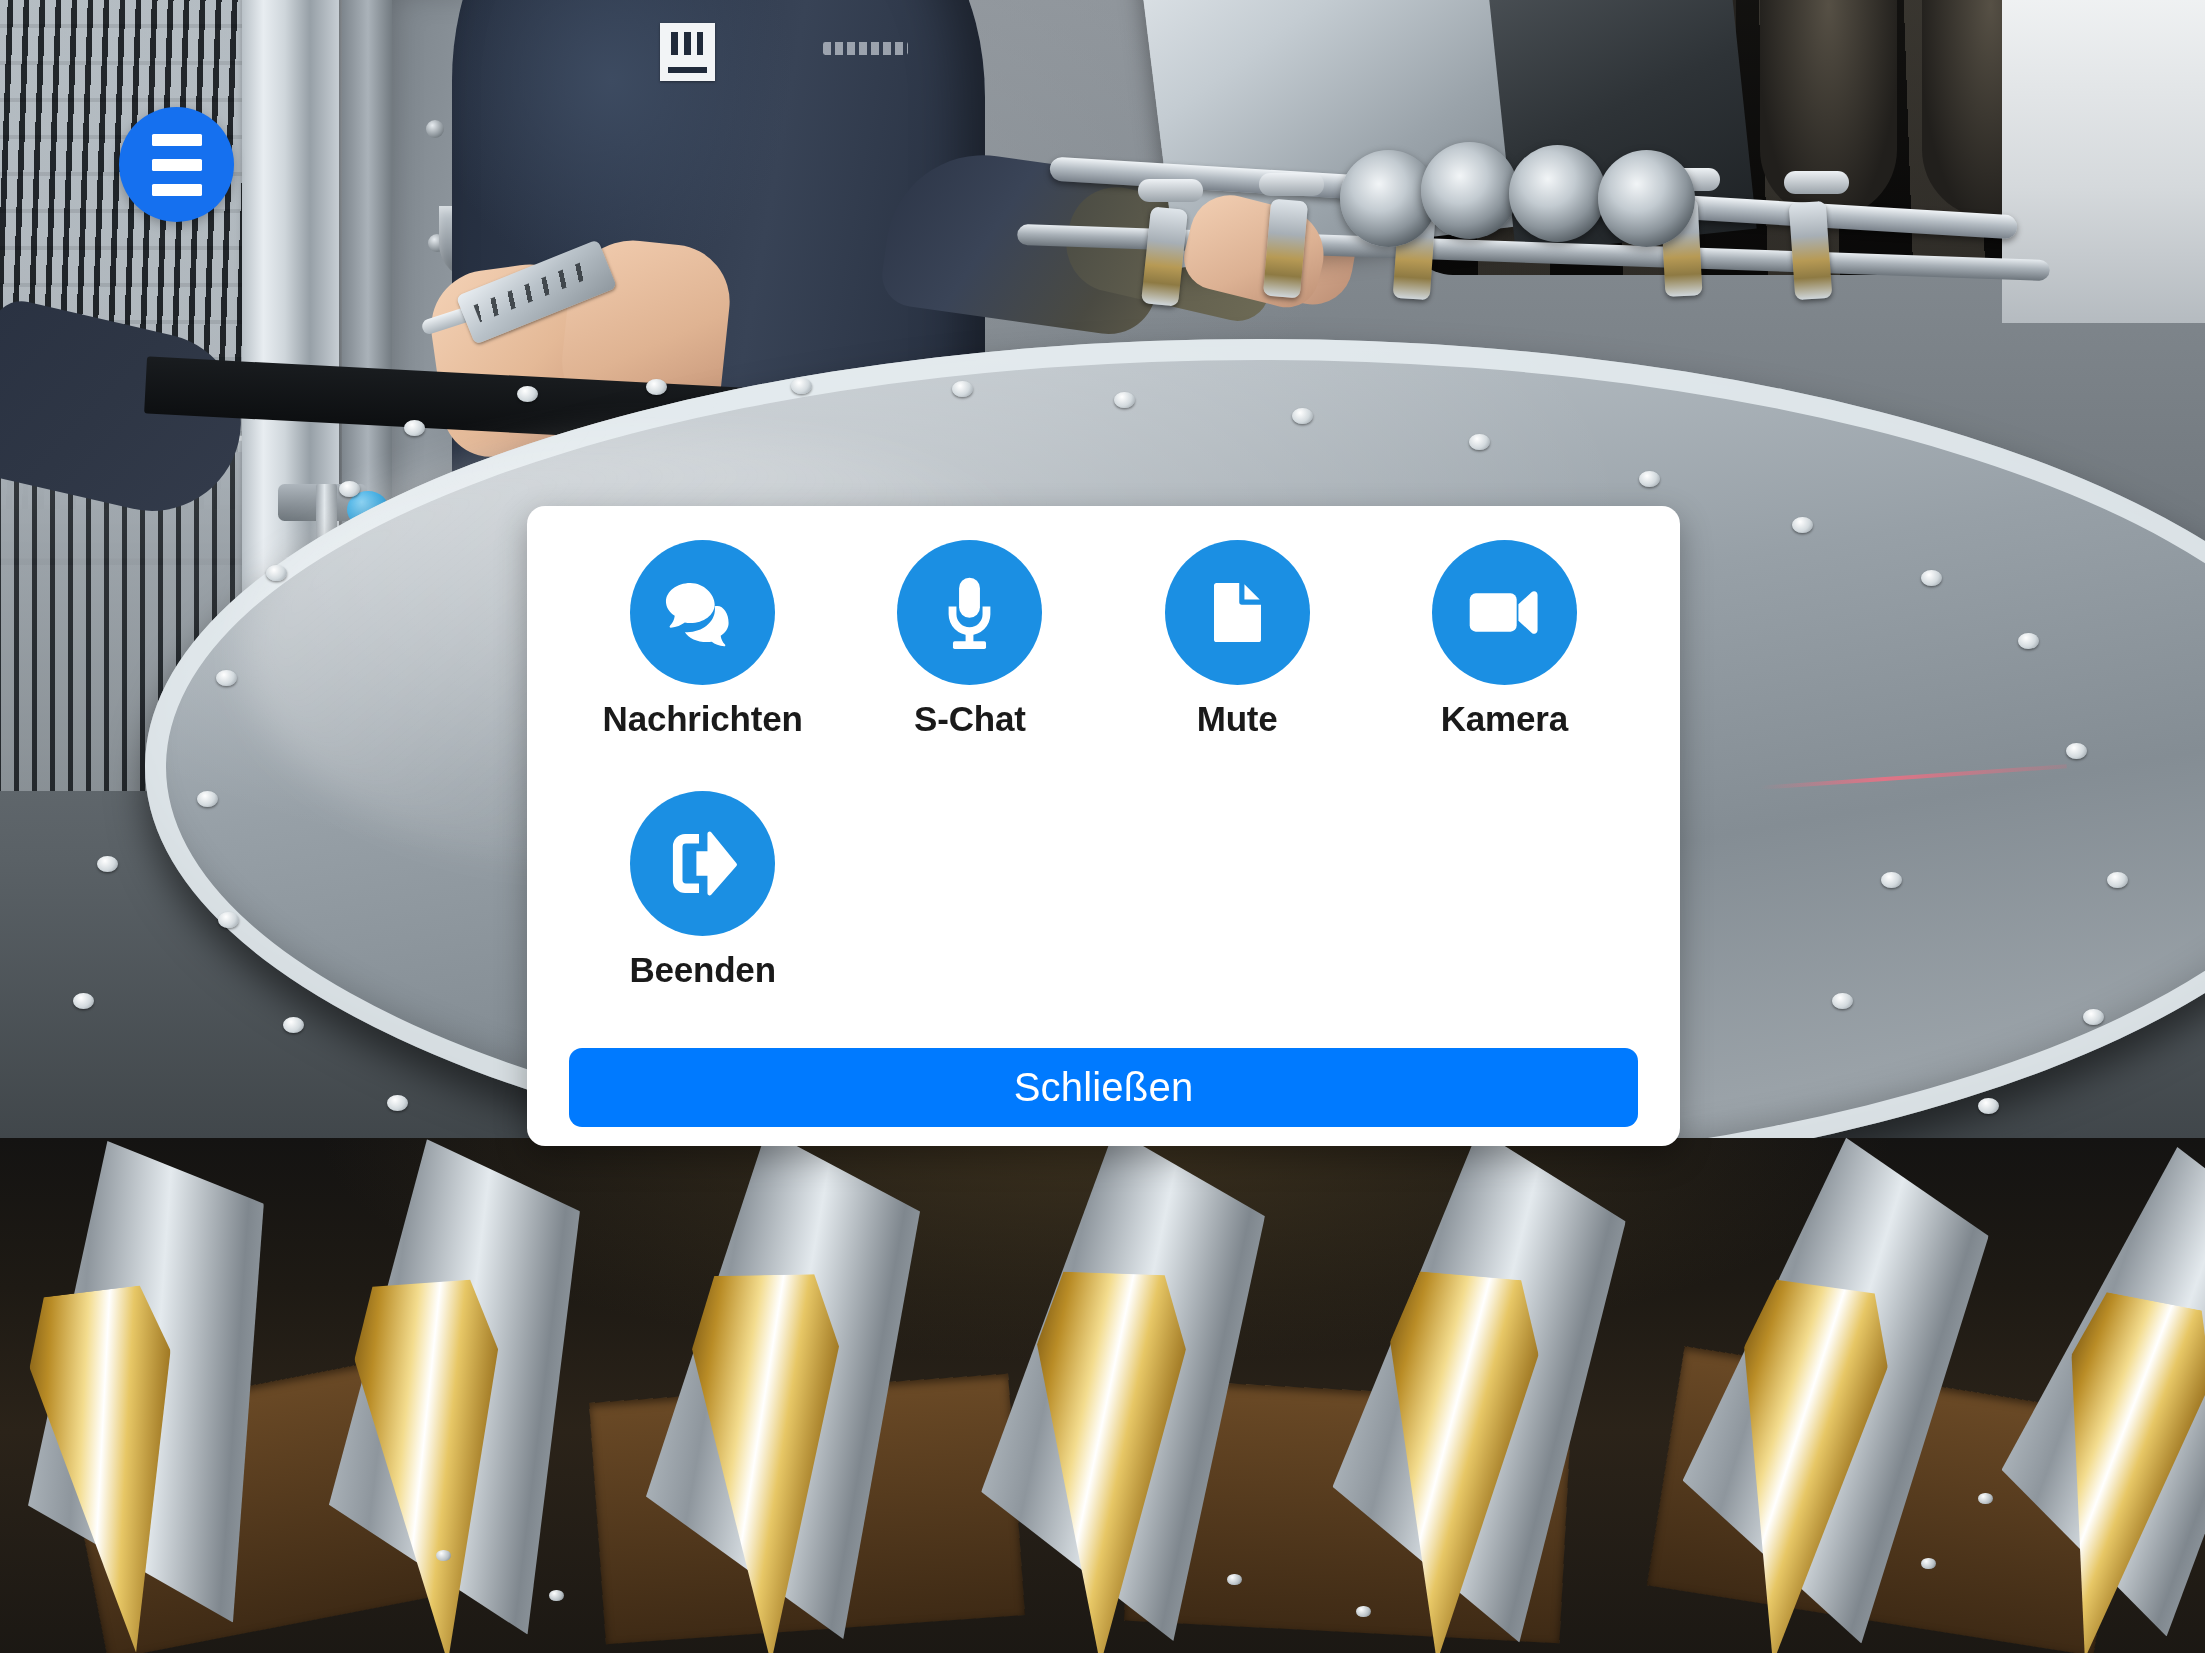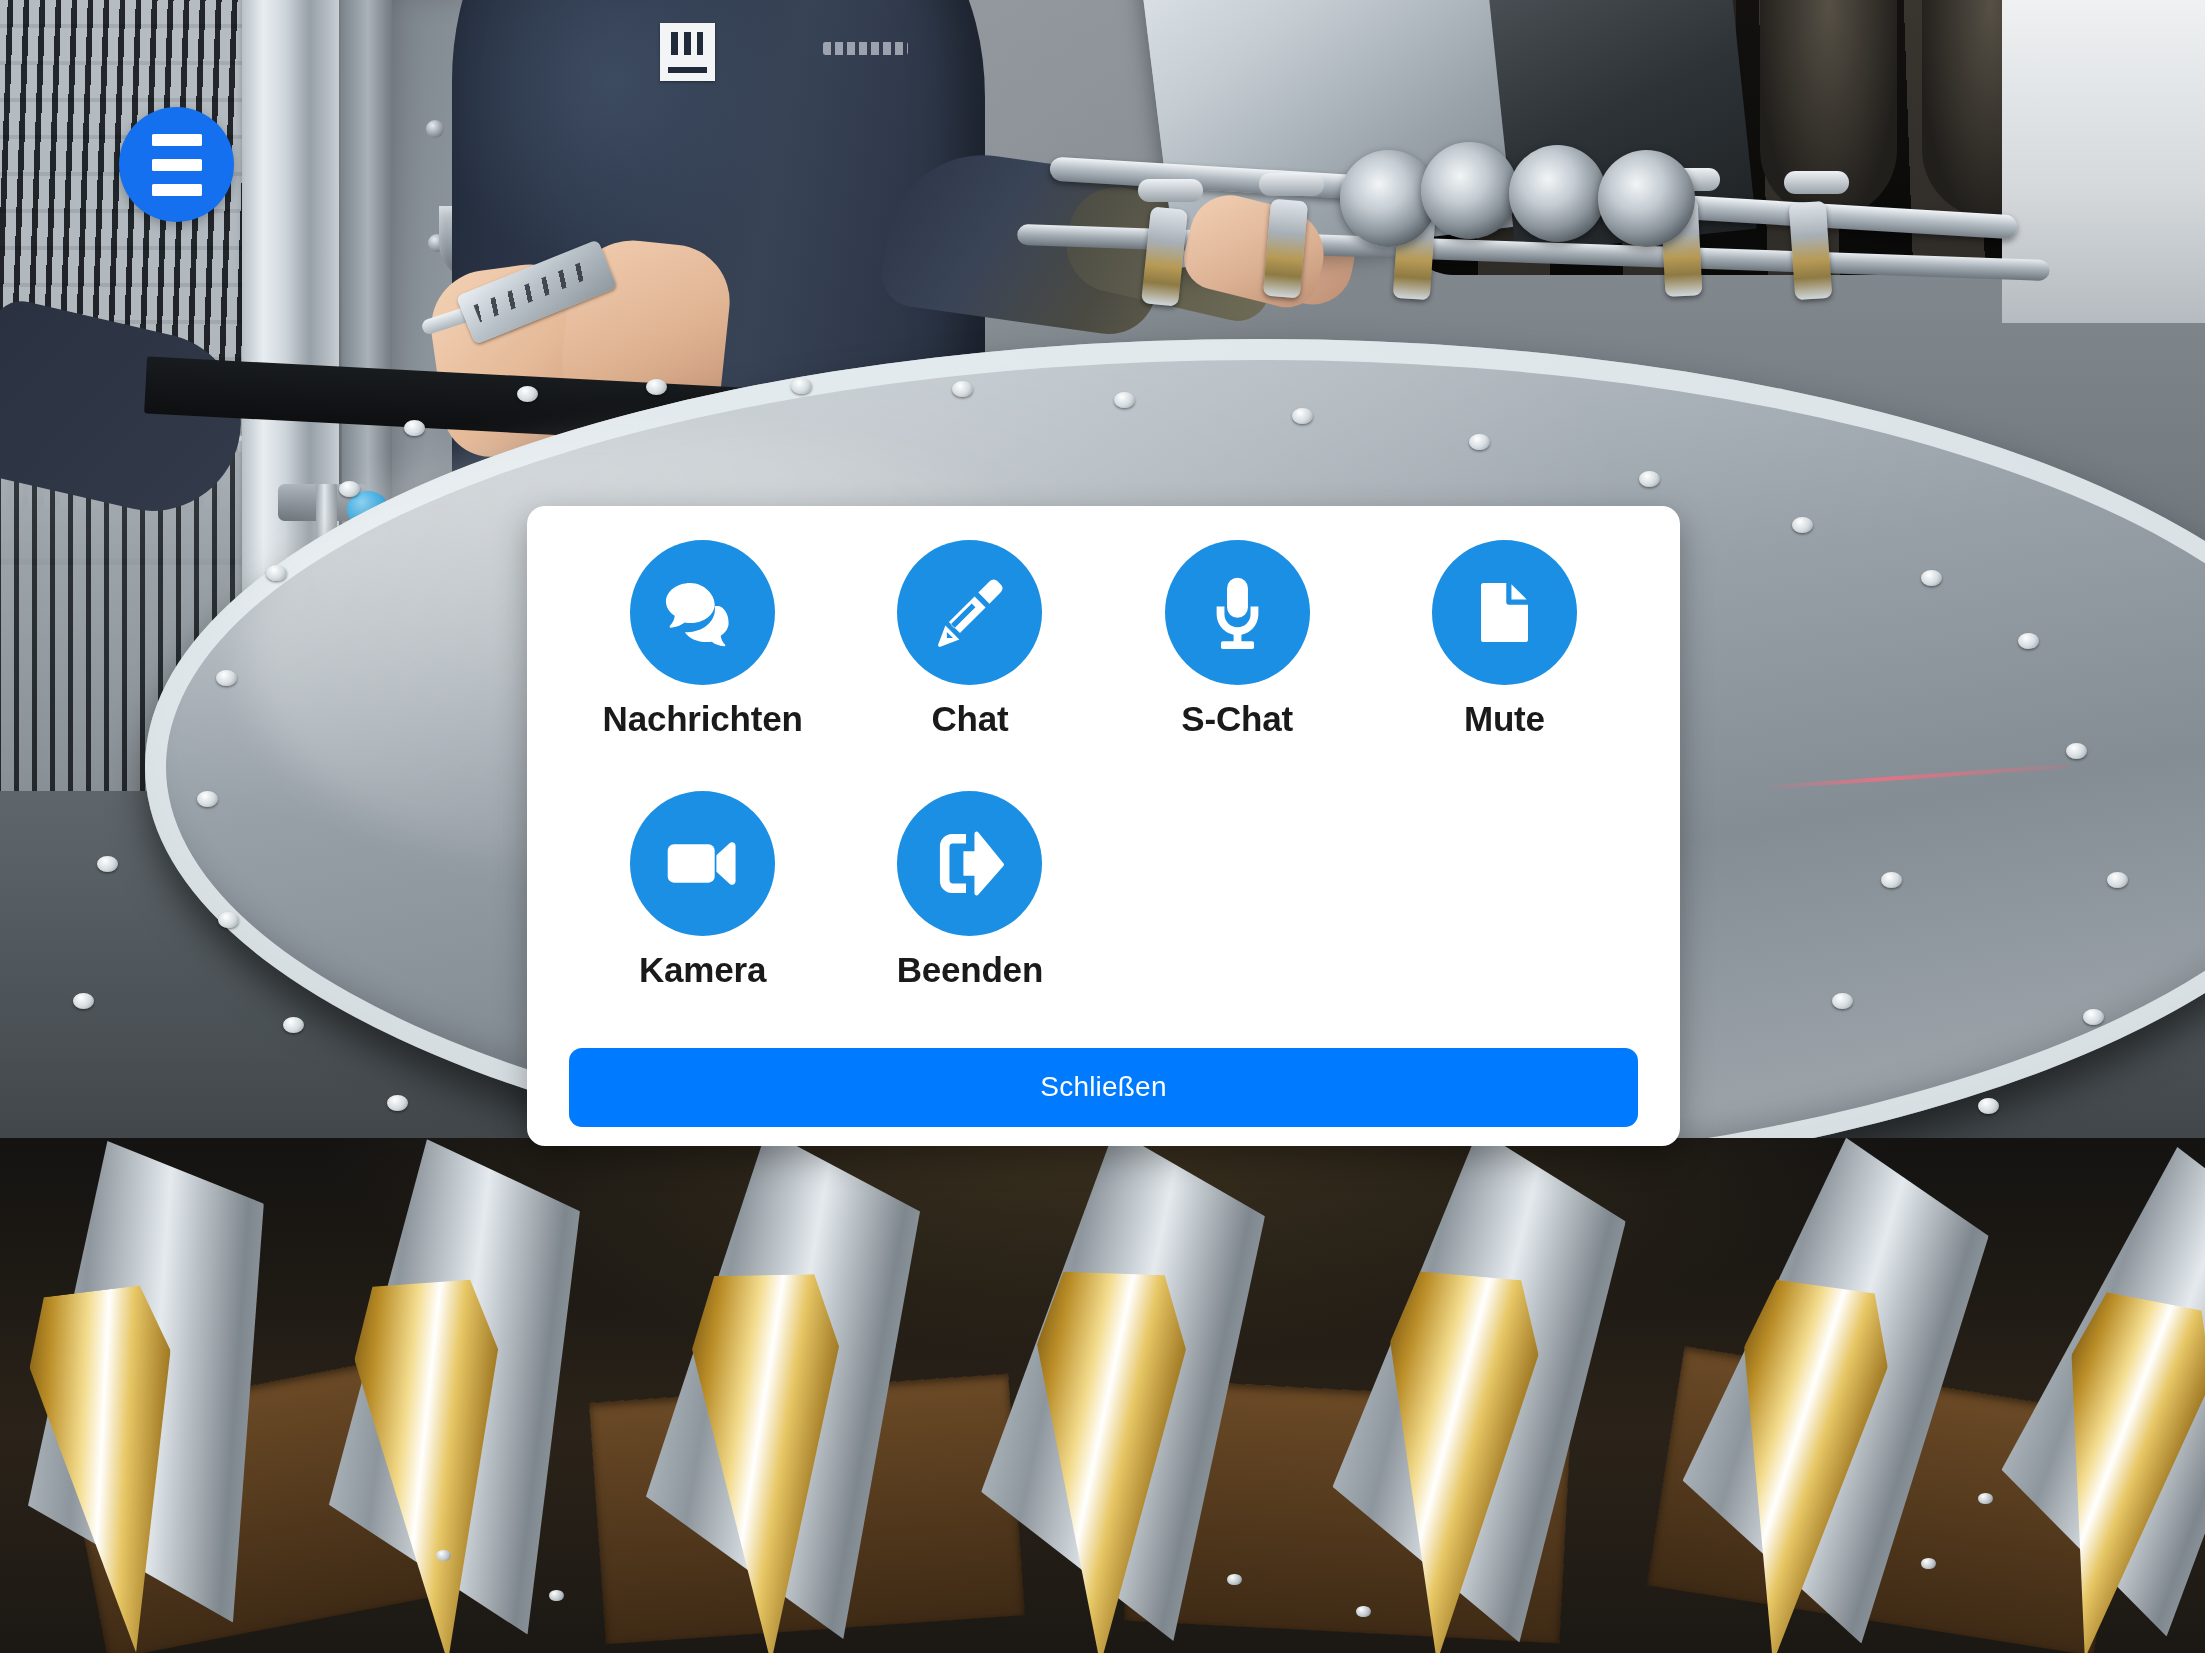--- a/index.html
+++ b/index.html
@@ -359,21 +359,21 @@
   }
   #close-button {
     margin: 8px 0 0 0;
     height: 79px;
     width: 100%;
     border: none;
     border-radius: 13px;
     background: var(--close-blue, #007aff);
     color: #ffffff;
     font-family: "Liberation Sans", sans-serif;
-    font-size: 28px;
+    font-size: 40px;
     font-weight: 400;
     letter-spacing: 0.2px;
     cursor: pointer;
   }
 </style>
 </head>
 <body>
 
 <div id="screen" style="--menu-blue: #1570ef; --icon-blue: #1b8fe3; --close-blue: #007aff;">
 
@@ -520,32 +520,20 @@
       <div class="grid-item">
         <span class="icon-circle">
           <svg viewBox="0 0 100 100" aria-hidden="true">
             <path fill="#fff" d="M36 16c-15.5 0-28 9.6-28 21.4 0 6.6 3.9 12.5 10.1 16.4-.5 4.4-2.4 8.4-5.5 11.4-.9.9-.3 2.4 1 2.3 6.4-.6 12-3 16.1-6 2 .4 4.1.6 6.3.6 15.5 0 28-9.6 28-21.4S51.5 16 36 16z"></path>
             <path fill="#fff" d="M67 42.5c-1 0-2 .1-3 .2.2 1.2.3 2.5.3 3.7 0 14.6-14.3 26.3-31.8 26.3-1 0-1.9 0-2.8-.1C34 79.3 43.7 84 55 84c2 0 3.8-.2 5.6-.5 3.6 2.7 8.6 4.8 14.3 5.4 1.2.1 1.8-1.3.9-2.1-2.7-2.7-4.4-6.2-4.9-10.1C76.4 73.2 80 68 80 62c0-10.8-5.8-19.5-13-19.5z"></path>
           </svg>
         </span>
         <span class="item-label">Nachrichten</span>
       </div>
 
-      <div class="grid-item">
-        <span class="icon-circle">
-          <svg viewBox="0 0 100 100" aria-hidden="true">
-            <g fill="#fff">
-              <path d="M73.5 13.8 60.2 27.1l12.7 12.7 13.3-13.3a6 6 0 0 0 0-8.5l-4.2-4.2a6 6 0 0 0-8.5 0z"></path>
-              <path d="M55.8 31.5 26.3 61 39 73.7l29.5-29.5-12.7-12.7zm-3.3 8.1 4.3 4.3-24.2 24.2-4.3-4.3 24.2-24.2z"></path>
-              <path d="M22.3 65 14 86.7c-.6 1.6 1 3.2 2.6 2.6L38.3 81 22.3 65zm1.7 7.4 7 7h-7v-7z"></path>
-            </g>
-          </svg>
-        </span>
-        <span class="item-label">Chat</span>
-      </div>
 
       <div class="grid-item">
         <span class="icon-circle">
           <svg viewBox="0 0 100 100" aria-hidden="true">
             <g fill="#fff">
               <rect x="38" y="10" width="24" height="46" rx="12"></rect>
               <path d="M26 43v9a24 24 0 0 0 48 0v-9h-9v9a15 15 0 0 1-30 0v-9h-9z"></path>
               <rect x="45.5" y="73" width="9" height="13"></rect>
               <rect x="31" y="83" width="38" height="9" rx="2"></rect>
             </g>

